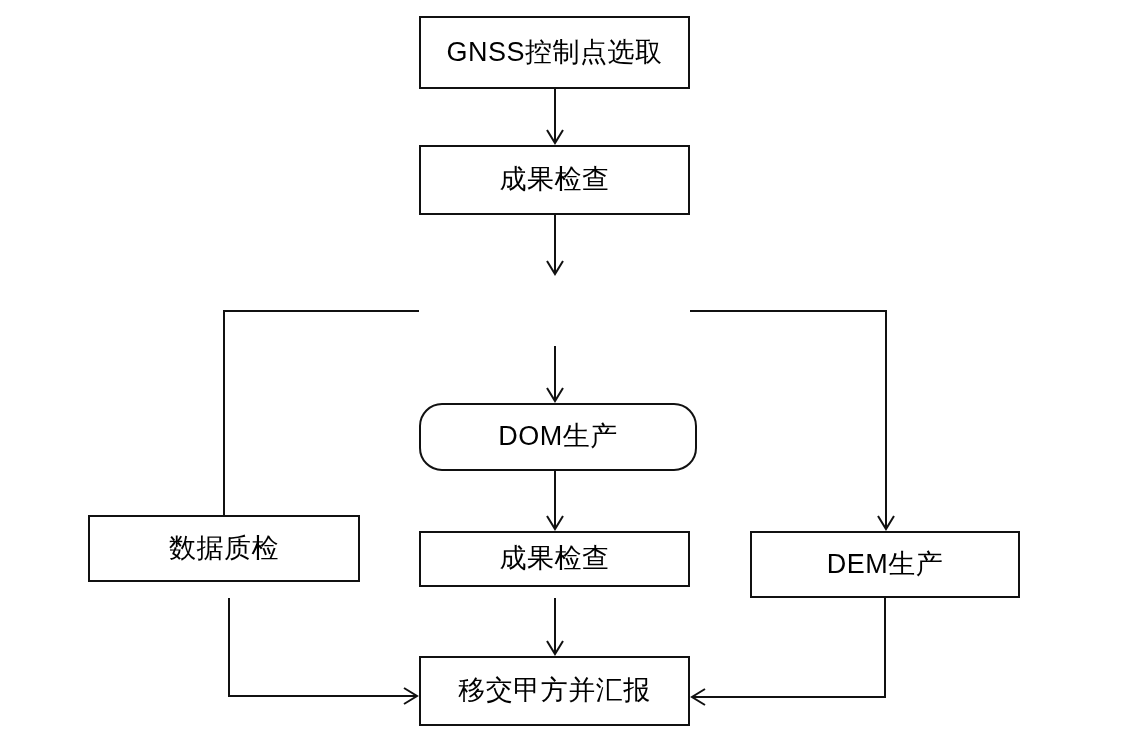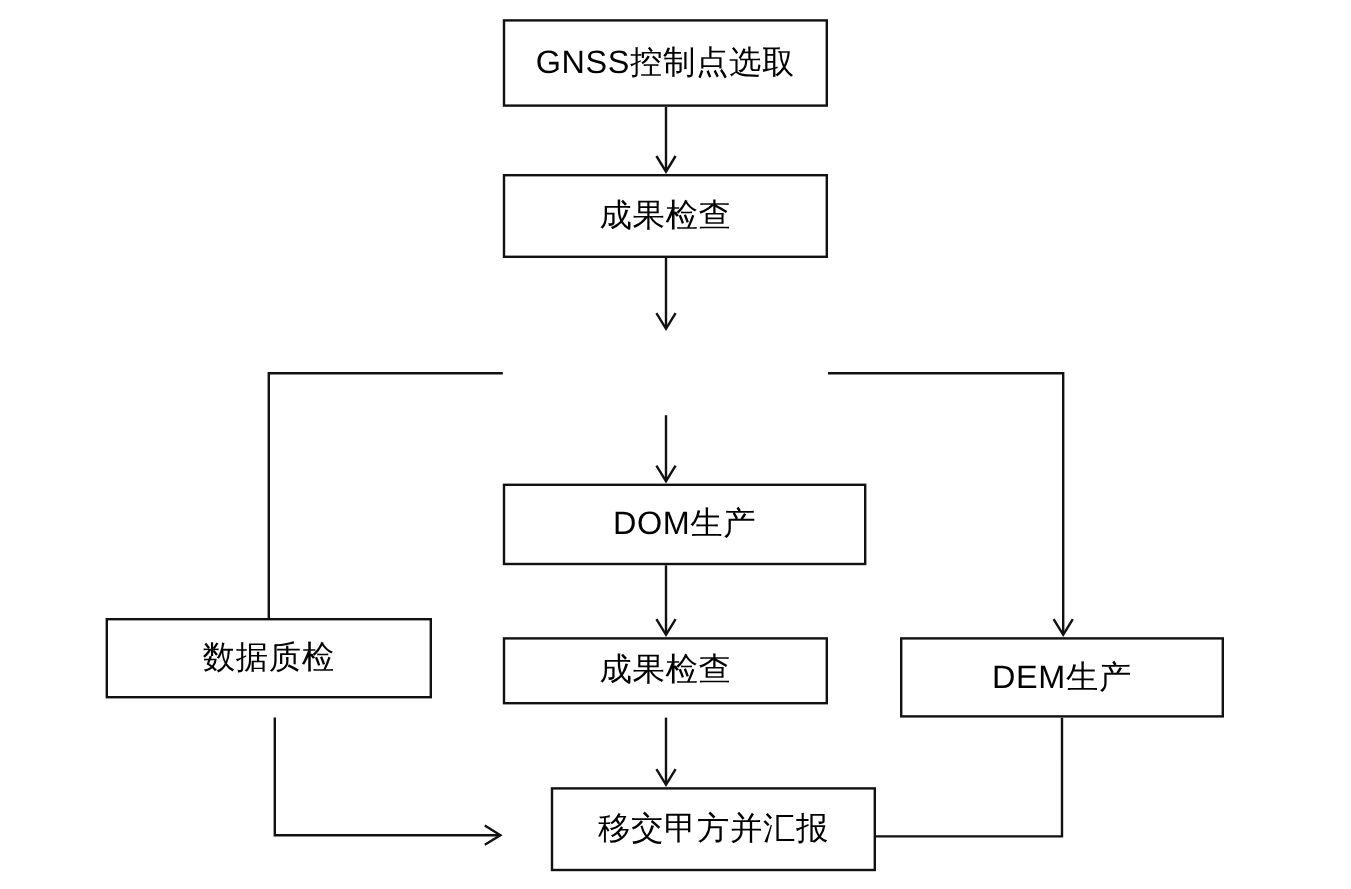--- a/index.html
+++ b/index.html
@@ -104,33 +104,33 @@
 
   <div class="node" style="left:419px; top:16px; width:271px; height:73px;">
     <span class="node-label">GNSS控制点选取</span>
   </div>
 
   <div class="node" style="left:419px; top:145px; width:271px; height:70px;">
     <span class="node-label serif-cjk">成果检查</span>
   </div>
 
 
-  <div class="node" style="left:419px; top:403px; width:303px; height:68px;">
+  <div class="node" style="left:419px; top:403px; width:278px; height:68px;border-radius:23px;">
     <span class="node-label">DOM生产</span>
   </div>
 
   <div class="node" style="left:88px; top:515px; width:272px; height:67px;">
     <span class="node-label serif-cjk">数据质检</span>
   </div>
 
   <div class="node" style="left:419px; top:531px; width:271px; height:56px;">
     <span class="node-label serif-cjk">成果检查</span>
   </div>
 
   <div class="node" style="left:750px; top:531px; width:270px; height:67px;">
     <span class="node-label">DEM生产</span>
   </div>
 
-  <div class="node" style="left:419px; top:656px; width:271px; height:70px;margin-left:40px;">
+  <div class="node" style="left:419px; top:656px; width:271px; height:70px;">
     <span class="node-label serif-cjk">移交甲方并汇报</span>
   </div>
 
 </div>
 
 </body></html>

